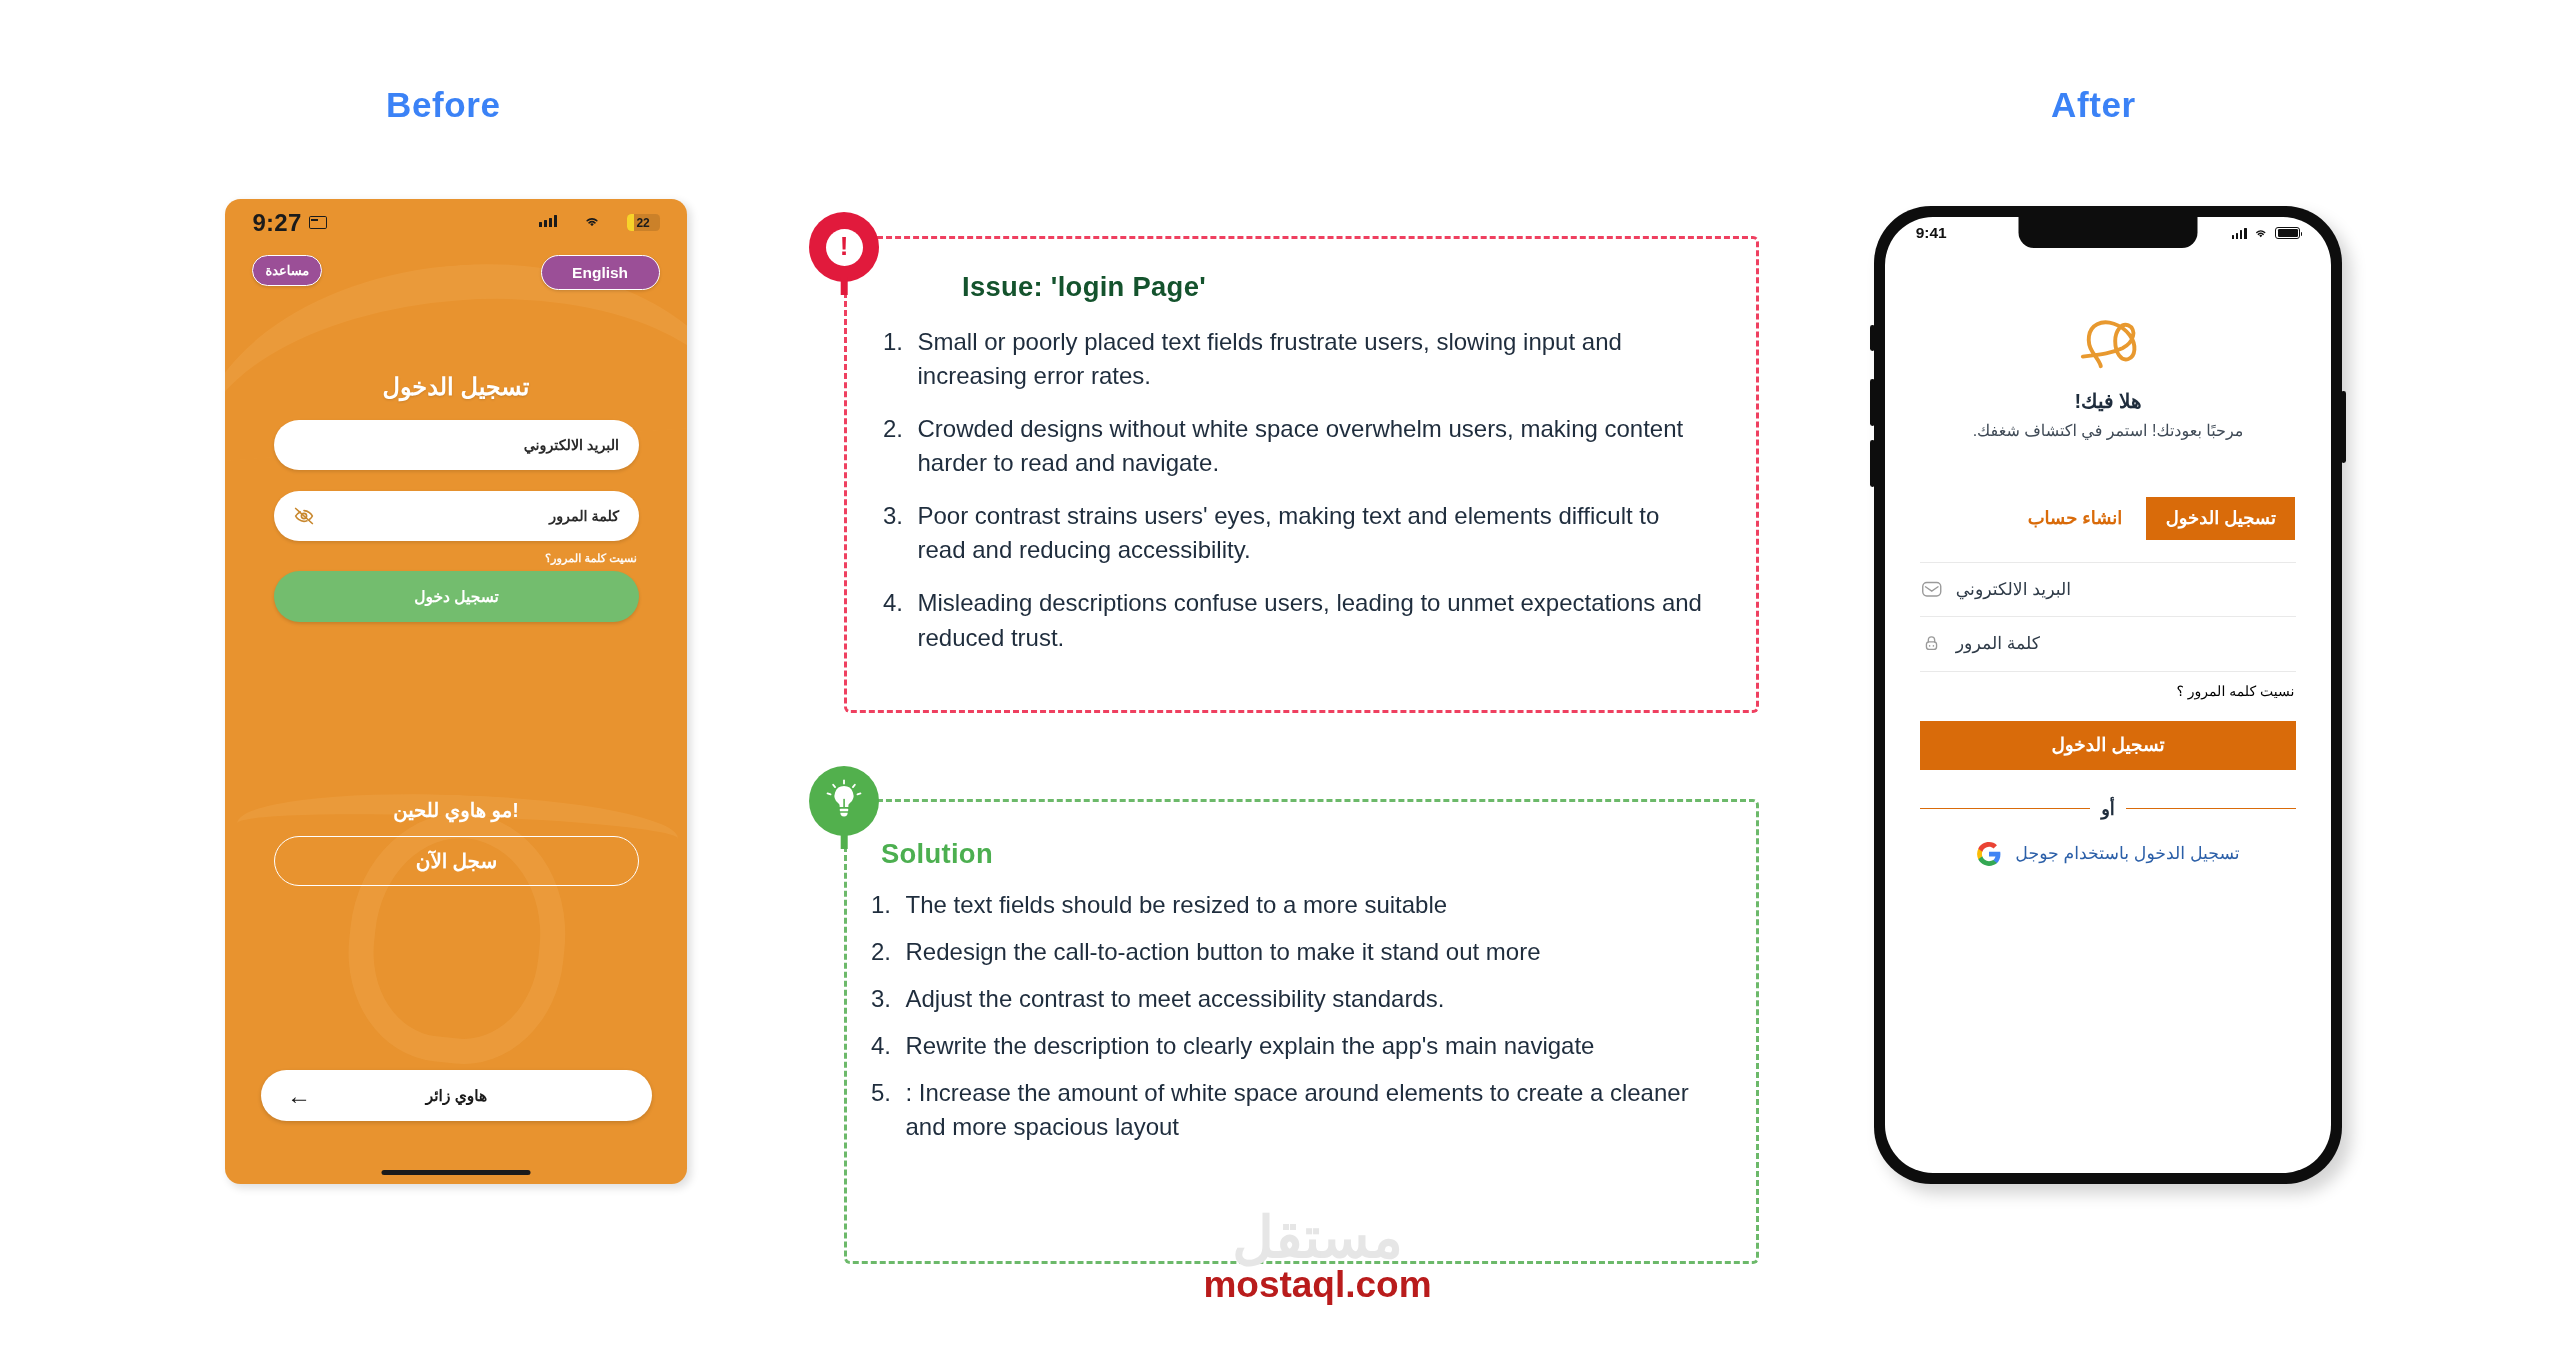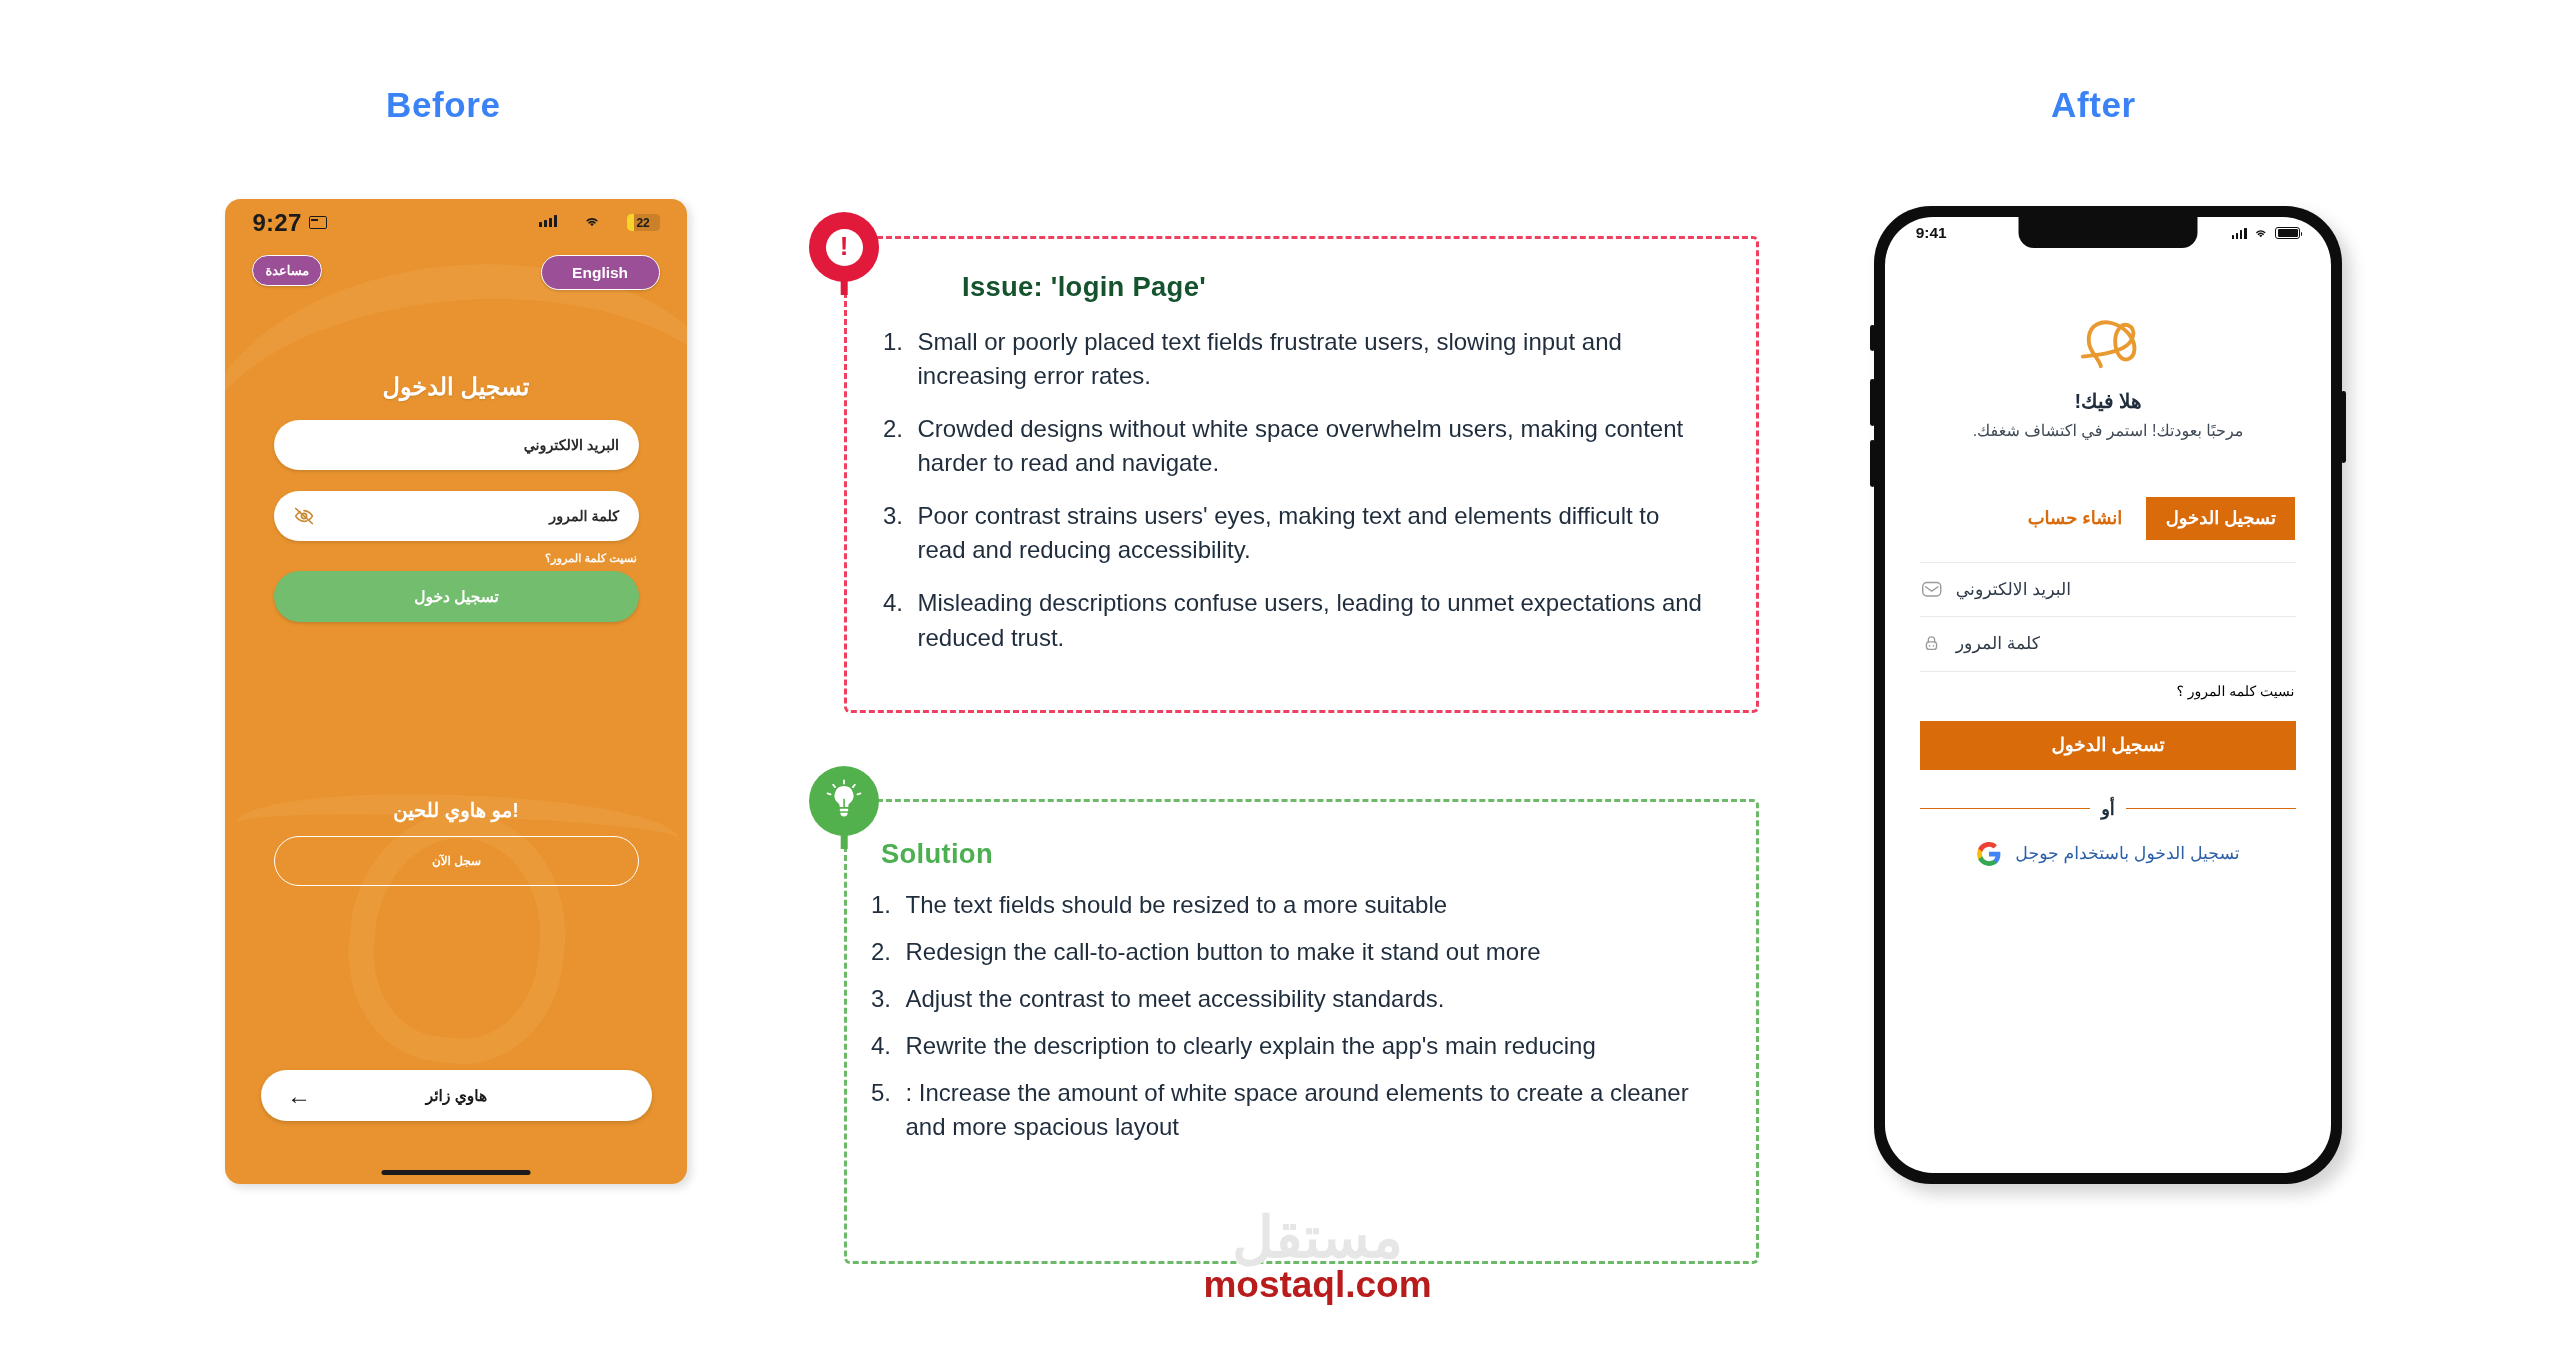--- a/index.html
+++ b/index.html
@@ -121,21 +121,21 @@
     box-shadow: 0 1.8px 3.6px rgba(0,0,0,0.14);
   }
   .bp-sub {
     position:absolute; left:0; right:0; top: 600px;
     text-align:center; color:#ffffff; font-size: 19.7px; font-weight:700;
   }
   #bp-register {
     position:absolute; left: 49px; top: 637px; width: 365px; height: 50px;
     border: 1.2px solid #ffffff; border-radius: 26px;
     display:flex; align-items:center; justify-content:center;
-    color:#ffffff; font-size: 12px; font-weight:600;
+    color:#ffffff; font-size: 20px; font-weight:600;font-family:Liberation Serif, serif;
   }
   #bp-guest {
     position:absolute; left: 36px; top: 871px; width: 391px; height: 51px;
     background:#ffffff; border-radius: 26px;
     display:flex; align-items:center; justify-content:center;
     color:#1b1b1b; font-size: 15.5px; font-weight:700;
     box-shadow: 0 1.8px 4.2px rgba(0,0,0,0.16);
   }
   .bp-arrow { position:absolute; left: 26px; top:50%; transform:translateY(-50%); font-size:24px; color:#111; line-height:1; }
   .bp-homebar {
@@ -433,21 +433,21 @@
     <li>
       <span class="li-num">2.</span>
       <span class="li-txt">Redesign the call-to-action button to make it stand out more</span>
     </li>
     <li>
       <span class="li-num">3.</span>
       <span class="li-txt">Adjust the contrast to meet accessibility standards.</span>
     </li>
     <li>
       <span class="li-num">4.</span>
-      <span class="li-txt"> Rewrite the description to clearly explain the app's main reducing</span>
+      <span class="li-txt"> Rewrite the description to clearly explain the app's main navigate</span>
     </li>
     <li>
       <span class="li-num">5.</span>
       <span class="li-txt">: Increase the amount of white space around elements to create a cleaner and more spacious layout</span>
     </li>
   </ol>
 
   <div class="watermark">
     <div class="wm-ar">مستقل</div>
     <div class="wm-en">mostaql.com</div>

